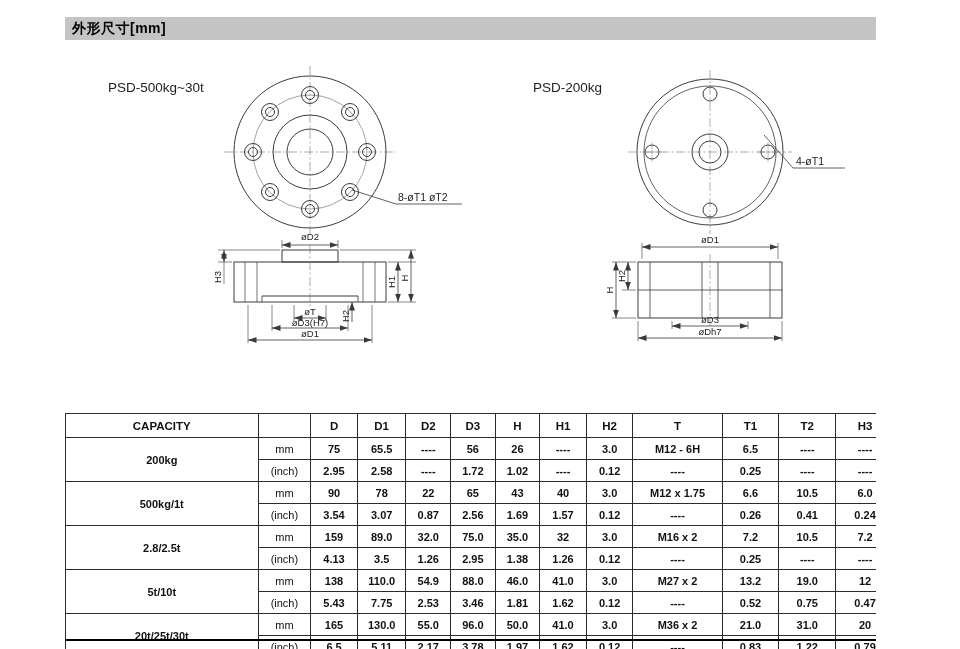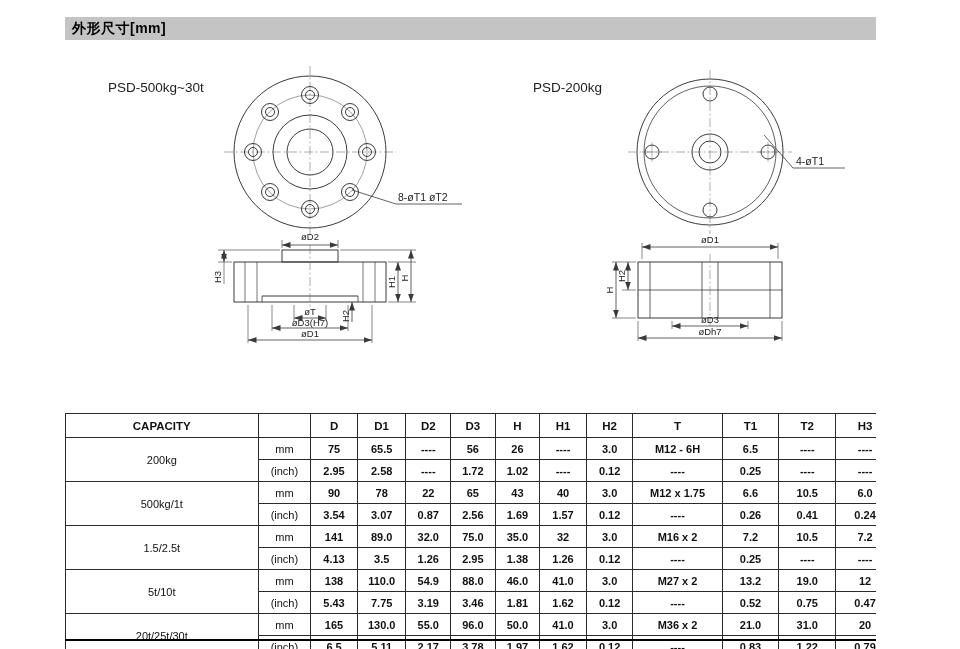--- a/index.html
+++ b/index.html
@@ -26,21 +26,21 @@
     font-size:11px;
     margin-top:22px;
   }
   .dim-table th,.dim-table td{
     border:1px solid #2b2b2b;
     text-align:center;vertical-align:middle;
     padding:0 2px;
   }
   .dim-table th{height:23px;font-weight:bold;font-size:11.5px;}
   .dim-table td{height:21px;}
-  .dim-table .cap-cell{font-weight:normal;}
+  .dim-table .cap-cell{font-weight:bold;}
   .dim-table .unit-cell{font-weight:normal;text-align:center;}
   .dim-table .val-cell{font-weight:bold;}
   .bottom-rule{
     position:absolute;left:65px;top:639px;width:828px;height:2px;background:#000;
   }
   text{stroke:none;}
 </style>
 </head>
 <body>
 
@@ -290,23 +290,23 @@
           <td class="val-cell">2.56</td>
           <td class="val-cell">1.69</td>
           <td class="val-cell">1.57</td>
           <td class="val-cell">0.12</td>
           <td class="val-cell">----</td>
           <td class="val-cell">0.26</td>
           <td class="val-cell">0.41</td>
           <td class="val-cell">0.24</td>
         </tr>
         <tr>
-          <td rowspan="2" class="cap-cell">1.5/2.5t</td>
-          <td class="unit-cell">mm</td>
-          <td class="val-cell">141</td>
+          <td rowspan="2" class="cap-cell">2.8/2.5t</td>
+          <td class="unit-cell">mm</td>
+          <td class="val-cell">159</td>
           <td class="val-cell">89.0</td>
           <td class="val-cell">32.0</td>
           <td class="val-cell">75.0</td>
           <td class="val-cell">35.0</td>
           <td class="val-cell">32</td>
           <td class="val-cell">3.0</td>
           <td class="val-cell">M16 x 2</td>
           <td class="val-cell">7.2</td>
           <td class="val-cell">10.5</td>
           <td class="val-cell">7.2</td>
@@ -337,21 +337,21 @@
           <td class="val-cell">3.0</td>
           <td class="val-cell">M27 x 2</td>
           <td class="val-cell">13.2</td>
           <td class="val-cell">19.0</td>
           <td class="val-cell">12</td>
         </tr>
         <tr>
           <td class="unit-cell">(inch)</td>
           <td class="val-cell">5.43</td>
           <td class="val-cell">7.75</td>
-          <td class="val-cell">3.19</td>
+          <td class="val-cell">2.53</td>
           <td class="val-cell">3.46</td>
           <td class="val-cell">1.81</td>
           <td class="val-cell">1.62</td>
           <td class="val-cell">0.12</td>
           <td class="val-cell">----</td>
           <td class="val-cell">0.52</td>
           <td class="val-cell">0.75</td>
           <td class="val-cell">0.47</td>
         </tr>
         <tr>

